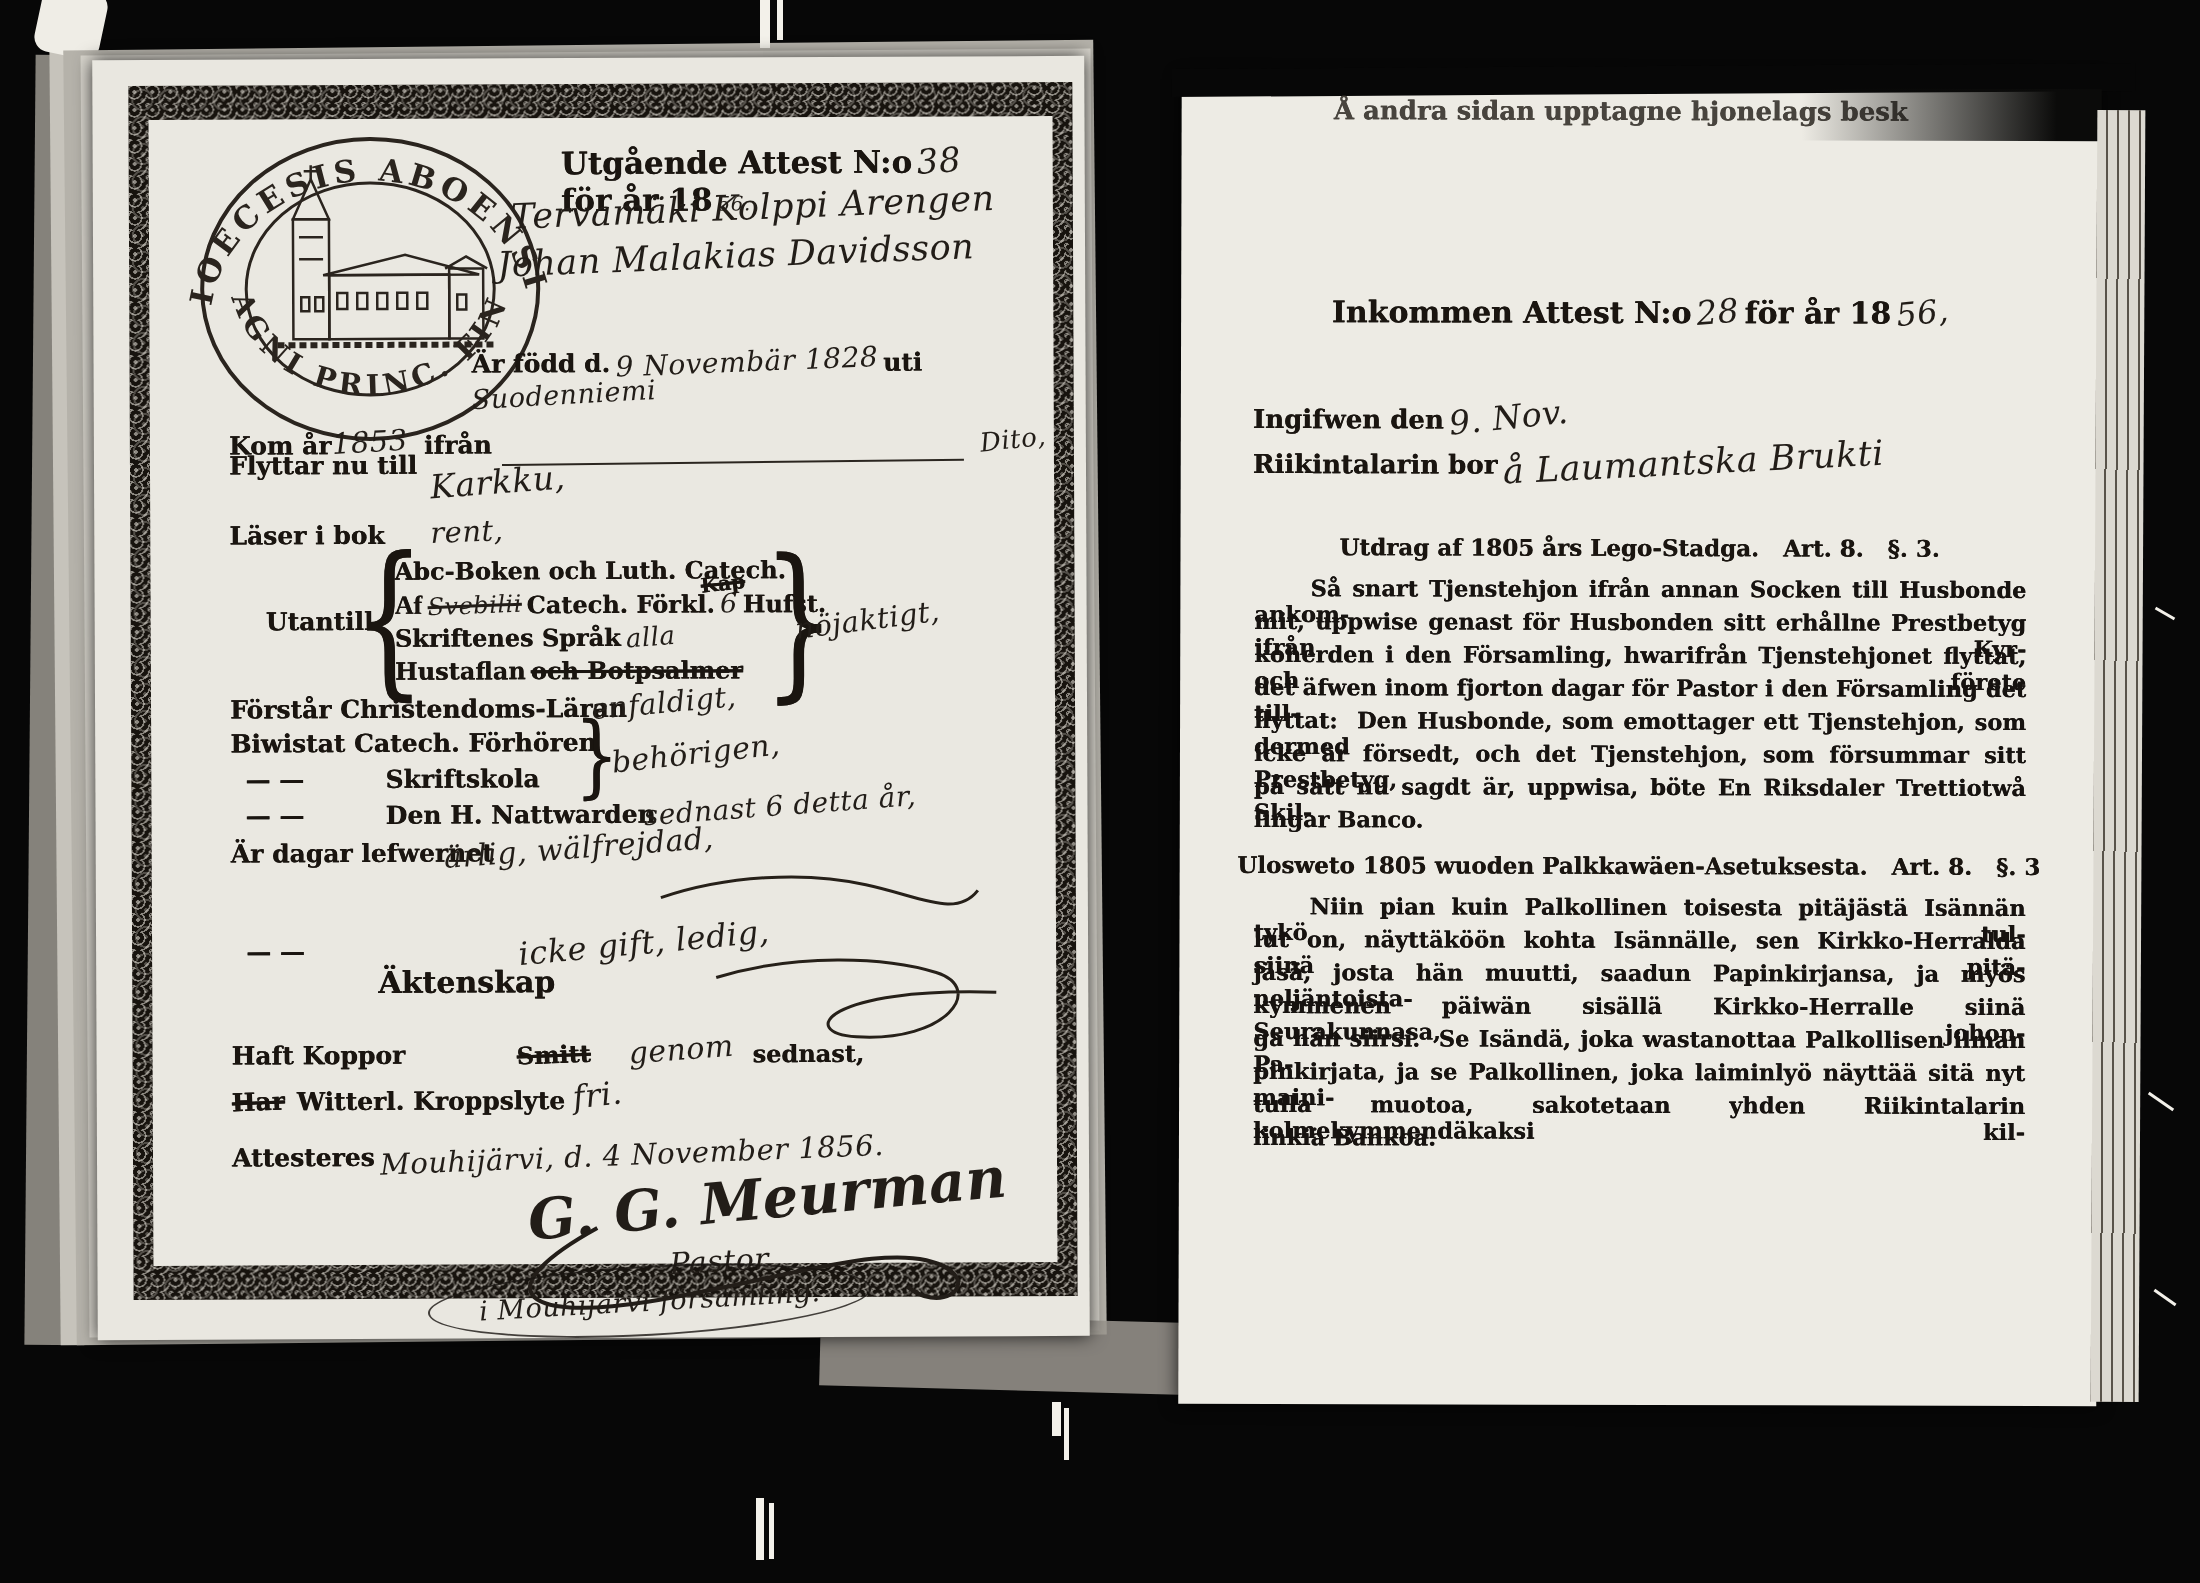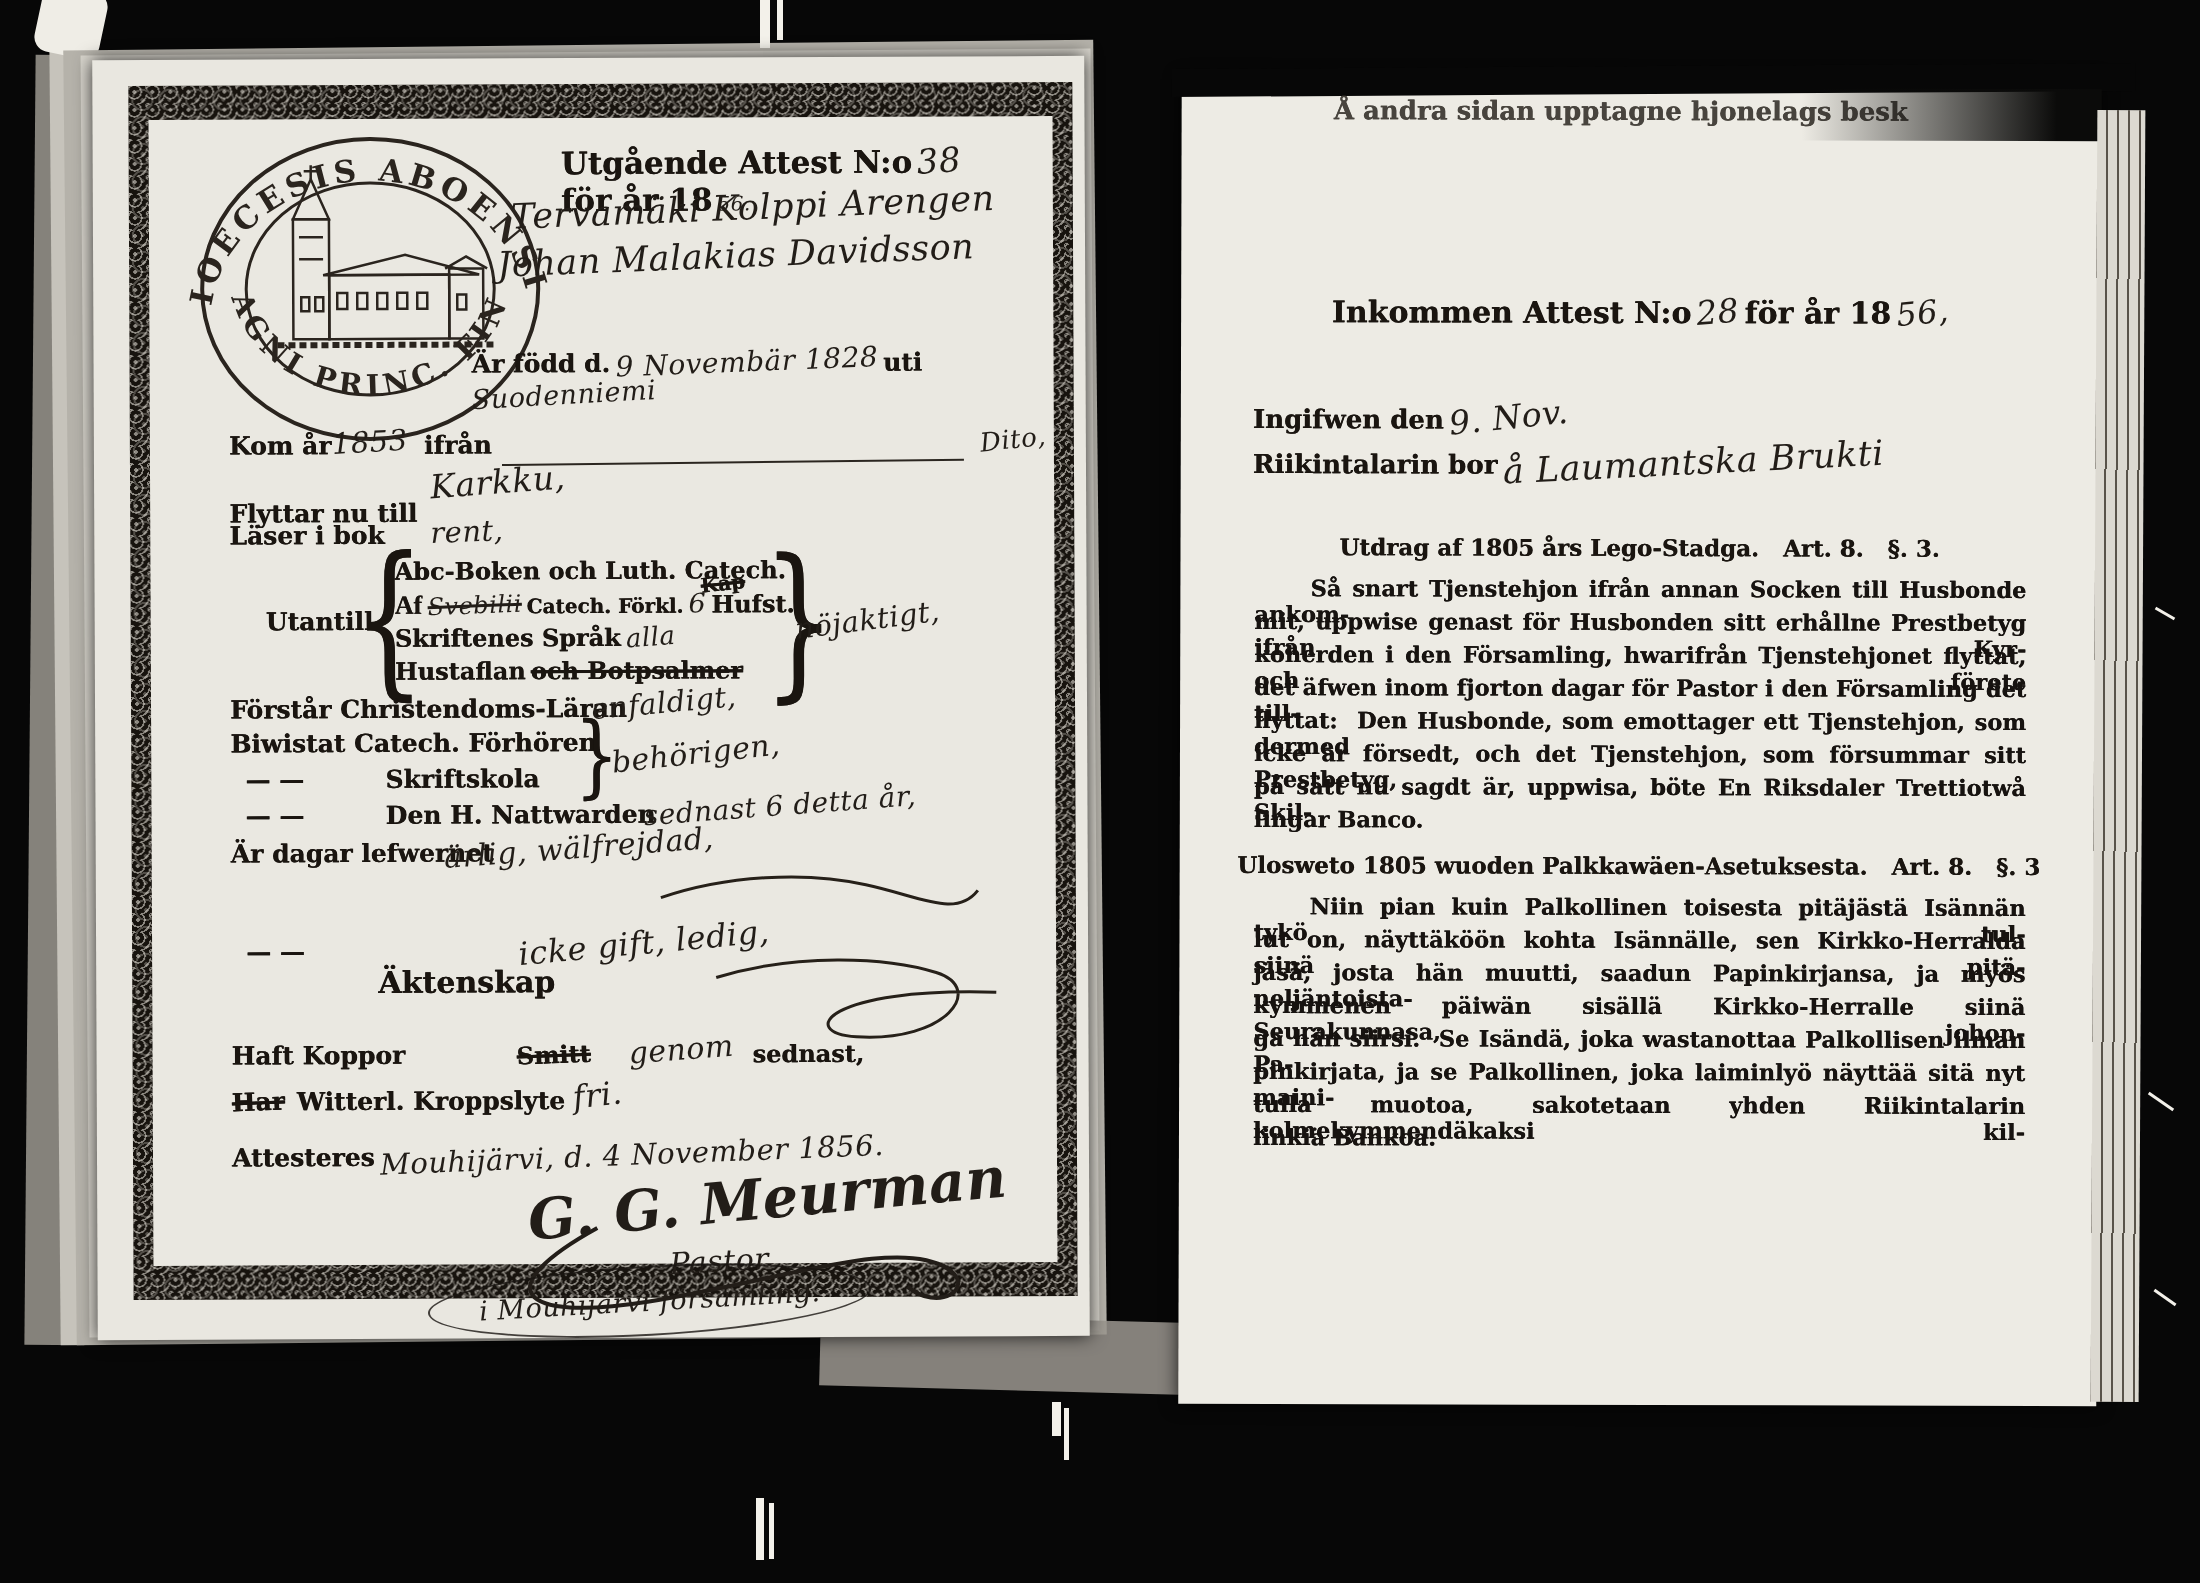--- a/index.html
+++ b/index.html
@@ -113,33 +113,33 @@
       <span class="pr" style="font-size:25px;">uti</span>
       <span class="hw" style="font-size:27px;transform:rotate(-3deg);">Suodenniemi</span>
     </div>
 
     <div class="abs pr" style="left:135px;top:372px;font-size:25px;">Kom år</div>
     <div class="abs hw" style="left:238px;top:366px;font-size:29px;transform:rotate(-3deg);">1853</div>
     <div class="abs pr" style="left:330px;top:372px;font-size:25px;">ifrån</div>
     <div class="abs rule" style="left:408px;top:404px;width:462px;transform:rotate(-0.4deg);"></div>
     <div class="abs hw" style="left:886px;top:368px;font-size:26px;transform:rotate(-6deg);">Dito,</div>
 
-    <div class="abs pr" style="left:135px;top:440px;font-size:25px;">Flyttar nu till</div>
+    <div class="abs pr" style="left:135px;top:392px;font-size:25px;">Flyttar nu till</div>
     <div class="abs hw" style="left:336px;top:404px;font-size:33px;transform:rotate(-4deg);">Karkku,</div>
 
     <div class="abs pr" style="left:135px;top:462px;font-size:25px;">Läser i bok</div>
     <div class="abs hw" style="left:336px;top:456px;font-size:29px;transform:rotate(-2deg);">rent,</div>
 
     <div class="abs pr" style="left:135px;top:548px;font-size:25px;margin-left:36px;">Utantill</div>
     <div class="abs pr" style="left:246px;top:484px;font-size:152px;font-weight:400;transform:scale(0.75,1.1);line-height:1;">{</div>
     <div class="abs pr" style="left:300px;top:498px;font-size:24px;">Abc-Boken och Luth. Catech.</div>
     <div class="abs" style="left:300px;top:530px;white-space:nowrap;">
       <span class="pr" style="font-size:26px;font-family:Liberation Serif, serif;">Af</span>
       <span class="hw struck" style="font-size:24px;transform:rotate(-2deg);">Svebilii</span>
-      <span class="pr" style="font-size:20px;text-align:center;">Catech. Förkl.</span>
+      <span class="pr" style="font-size:24px;text-align:center;">Catech. Förkl.</span>
       <span class="hw" style="font-size:27px;">6</span>
       <span class="pr" style="font-size:24px;">Hufst.</span>
     </div>
     <div class="abs pr struck" style="left:606px;top:514px;font-size:20px;transform:rotate(-6deg);">Kap</div>
     <div class="abs" style="left:300px;top:564px;white-space:nowrap;">
       <span class="pr" style="font-size:24px;">Skriftenes Språk</span>
       <span class="hw" style="font-size:26px;transform:rotate(-4deg);">alla</span>
     </div>
     <div class="abs" style="left:300px;top:598px;white-space:nowrap;">
       <span class="pr" style="font-size:24px;">Hustaflan</span>

